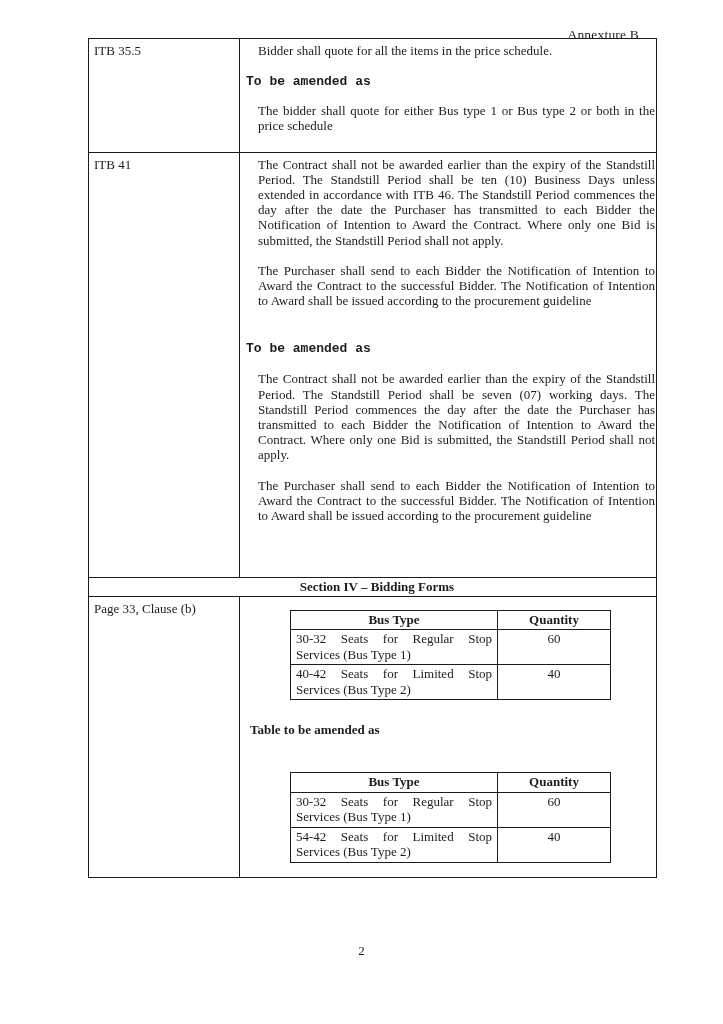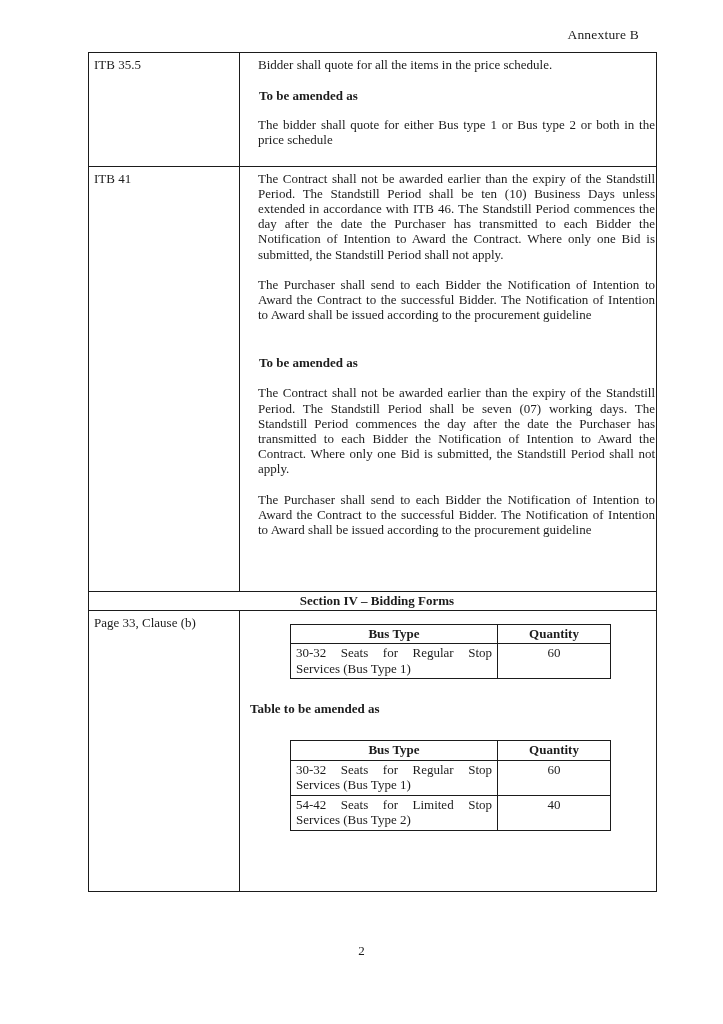--- a/index.html
+++ b/index.html
@@ -18,21 +18,21 @@
   .annex-header {
     position: absolute;
     top: 27px;
     right: 84px;
     font-size: 13.5px;
     letter-spacing: 0.2px;
   }
   table.main-table {
     position: absolute;
     left: 88px;
-    top: 52px;
+    top: 38px;
     width: 549px;
     border-collapse: collapse;
     table-layout: fixed;
   }
   table.main-table > tbody > tr > td {
     border: 1.6px solid #1b1b1b;
     vertical-align: top;
     line-height: 15px;
   }
   td.c1 {
@@ -43,22 +43,23 @@
     width: 410px;
     padding: 4px 1px 3px 5px;
   }
   .para {
     margin: 0 0 15px 13px;
     text-align: justify;
     line-height: 15.2px;
   }
   .amend-h {
     font-weight: bold;
-    margin: 16px 0 14px 14px;
+    margin: 16px 0 14px 1px;
     line-height: 15px;
+    font-family: Liberation Mono, monospace;
   }
   .amend-h.big-gap {
     margin-top: 33px;
     margin-bottom: 15px;
   }
   tr.section-row td {
     text-align: center;
     font-weight: bold;
     padding: 1px 0 2px 9px;
     height: 14px;
@@ -79,21 +80,21 @@
     font-size: 13px;
   }
   table.bus-table th {
     font-weight: bold;
     text-align: center;
   }
   .bt-desc { width: 196px; text-align: justify; }
   .bt-qty  { width: 102px; text-align: center; }
   .table-amend-h {
     font-weight: bold;
-    margin: 22px 0 24px 5px;
+    margin: 22px 0 35px 5px;
   }
   .page-num {
     position: absolute;
     top: 943px;
     left: 0;
     width: 723px;
     text-align: center;
     font-size: 13px;
   }
 </style>
@@ -136,20 +137,24 @@
         <table class="bus-table">
           <tbody>
             <tr>
               <th class="bt-desc">Bus Type</th>
               <th class="bt-qty">Quantity</th>
             </tr>
             <tr>
               <td class="bt-desc">30-32 Seats for Regular Stop Services (Bus Type 1)</td>
               <td class="bt-qty">60</td>
             </tr>
+            <tr>
+              <td class="bt-desc">40-42 Seats for Limited Stop Services (Bus Type 2)</td>
+              <td class="bt-qty">40</td>
+            </tr>
           </tbody>
         </table>
 
         <div class="table-amend-h">Table to be amended as</div>
 
         <table class="bus-table">
           <tbody>
             <tr>
               <th class="bt-desc">Bus Type</th>
               <th class="bt-qty">Quantity</th>

